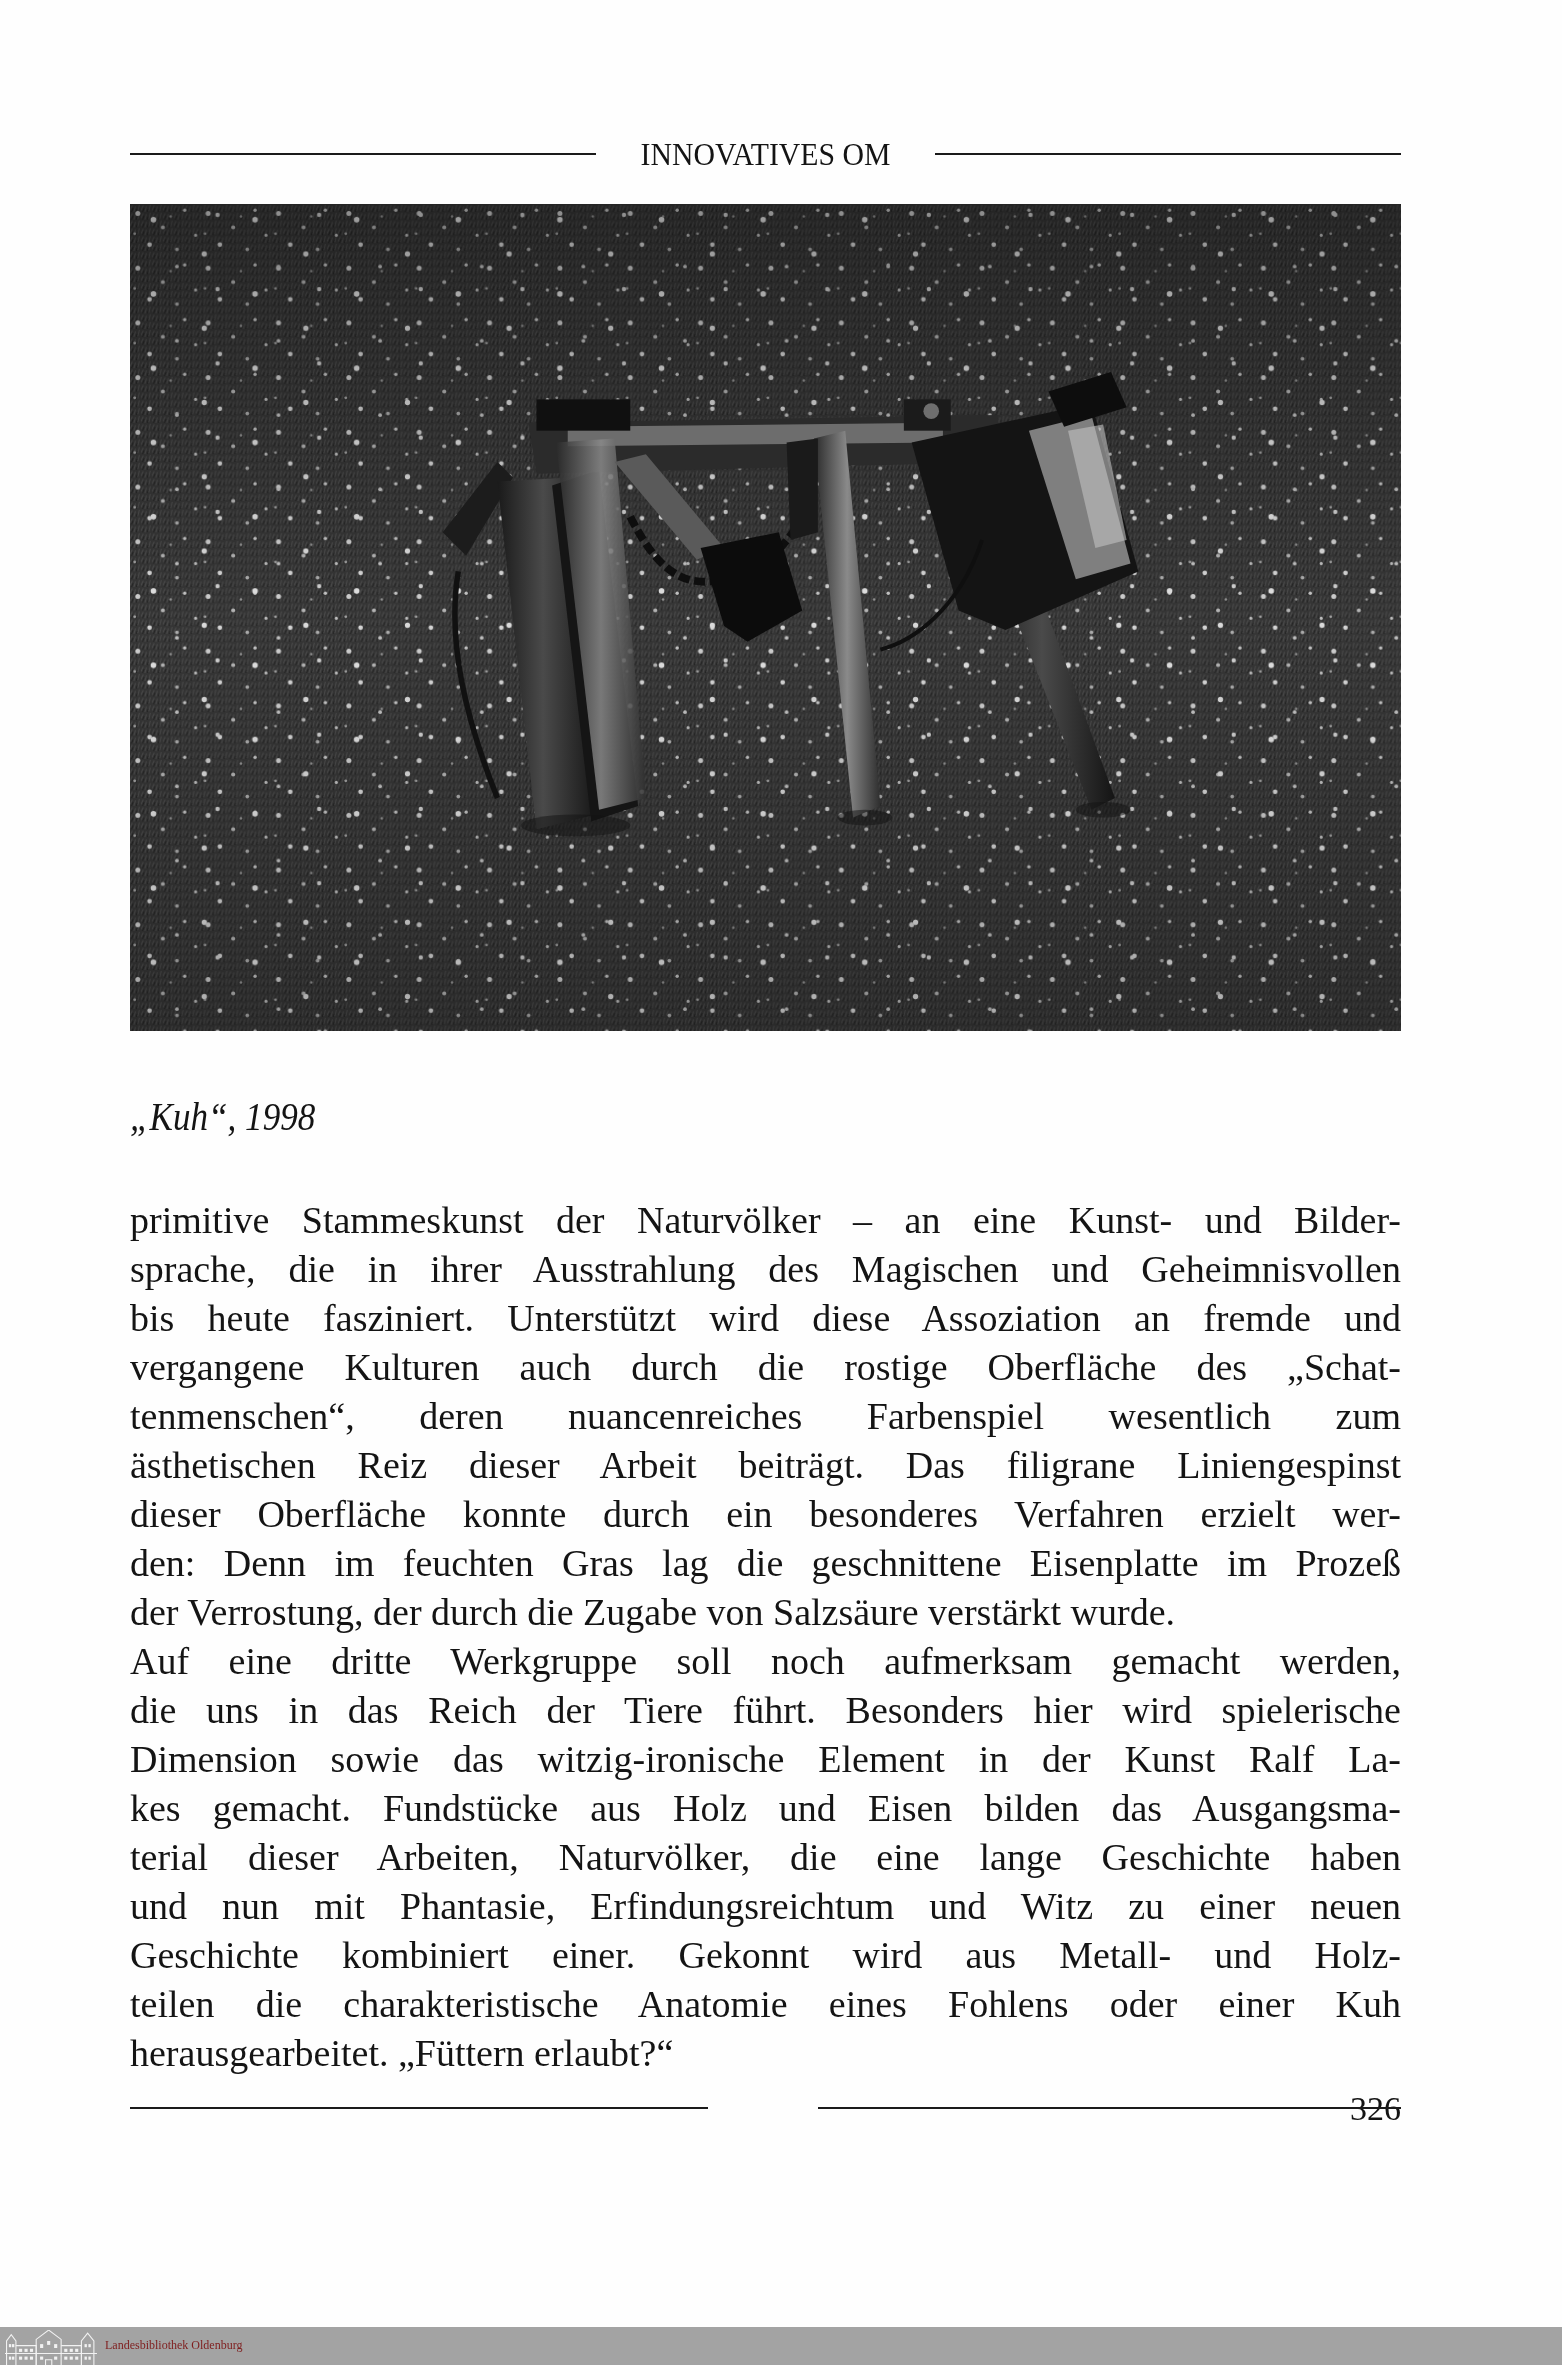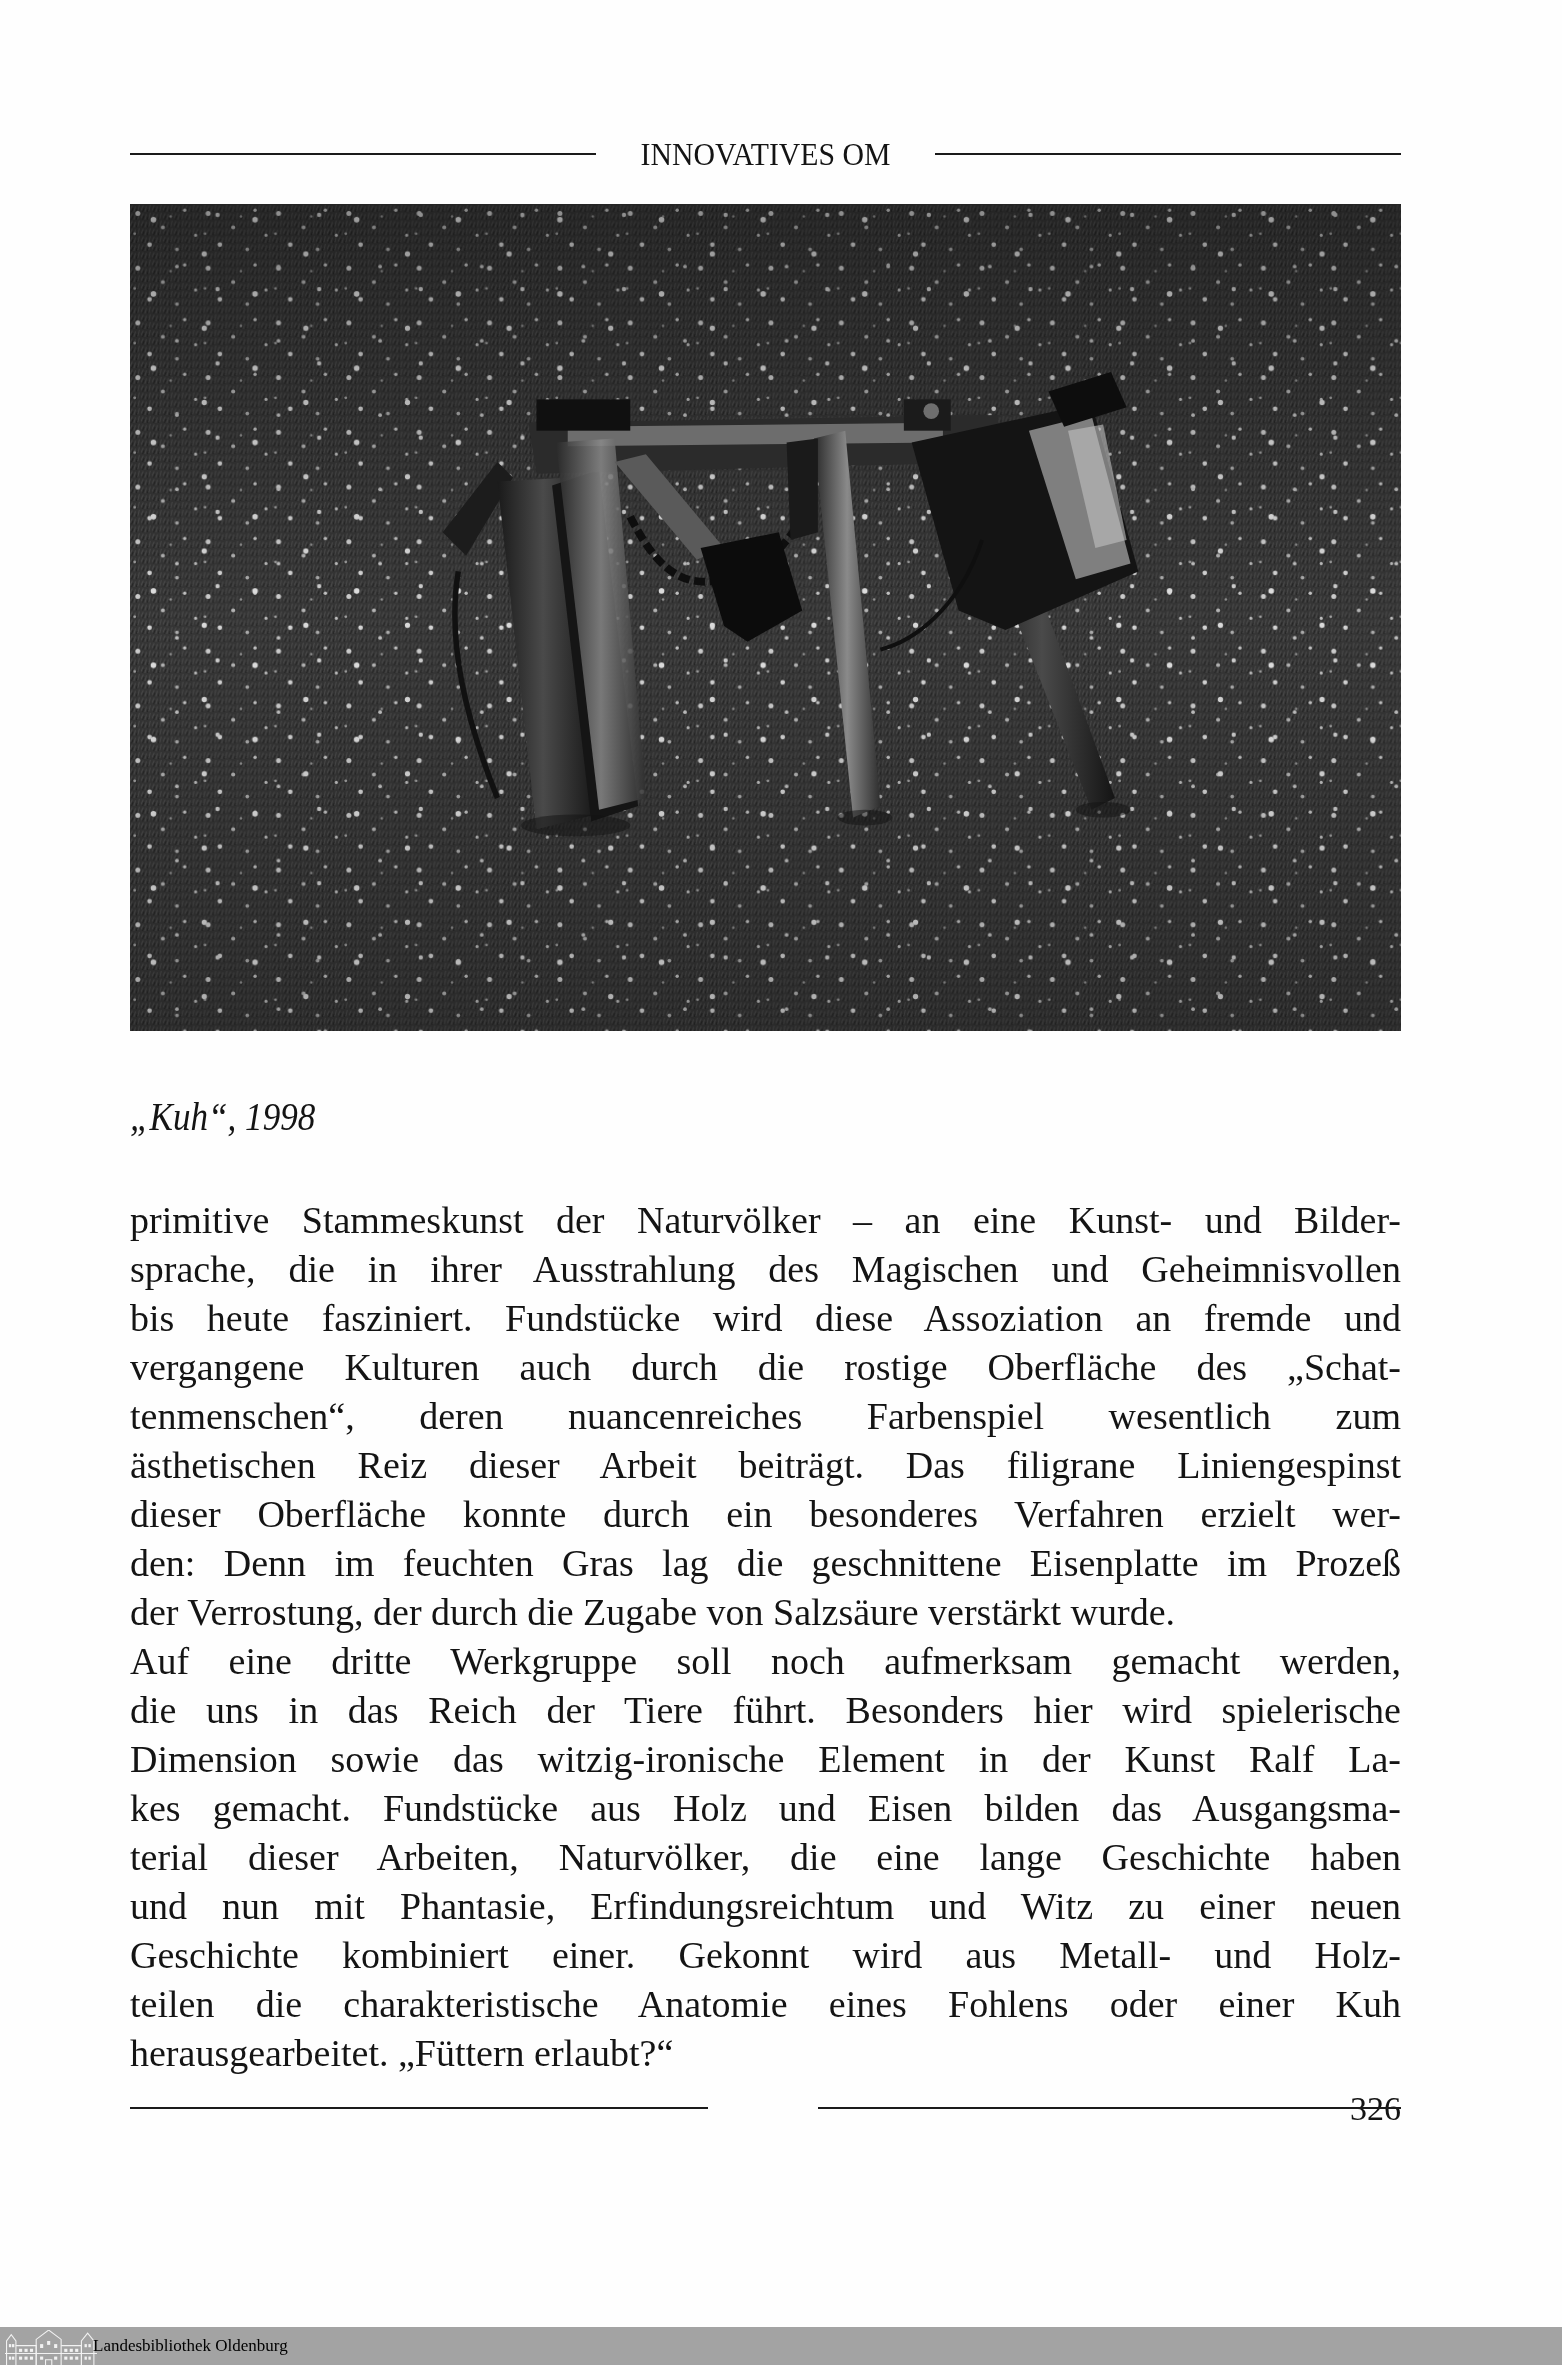--- a/index.html
+++ b/index.html
@@ -49,22 +49,22 @@
   .folio .num {
     position: absolute; left: 0; right: 0; top: 1.6px; text-align: right;
     font-size: 34px; line-height: 38px;
   }
   .footer-bar {
     position: absolute; left: 0; top: 2327px; width: 1563px; height: 39px;
     background: #a3a3a3;
   }
   .footer-bar .logo { position: absolute; left: 4.7px; top: 3.1px; width: 92px; height: 36px; }
   .footer-bar .lib-name {
-    position: absolute; left: 93px; top: 9.4px; color: #000000;
-    font-size: 17px; line-height: 19px;
+    position: absolute; left: 105px; top: 9.4px; color: #7f1d1d;
+    font-size: 12px; line-height: 19px;
   }
 </style>
 </head>
 <body>
 
 <div class="running-head">
   <div class="rule left"></div>
   <div class="title">INNOVATIVES OM</div>
   <div class="rule right"></div>
 </div>
@@ -153,21 +153,21 @@
     <ellipse cx="940" cy="785" rx="35" ry="10" fill="#111" opacity="0.5"></ellipse>
     <ellipse cx="1245" cy="775" rx="35" ry="10" fill="#111" opacity="0.5"></ellipse>
   </svg>
 </div>
 
 <div class="caption">„Kuh“, 1998</div>
 
 <div class="body-text">
   <span class="line">primitive Stammeskunst der Naturvölker – an eine Kunst- und Bilder-</span>
   <span class="line">sprache, die in ihrer Ausstrahlung des Magischen und Geheimnisvollen</span>
-  <span class="line">bis heute fasziniert. Fundstücke wird diese Assoziation an fremde und</span>
+  <span class="line">bis heute fasziniert. Unterstützt wird diese Assoziation an fremde und</span>
   <span class="line">vergangene Kulturen auch durch die rostige Oberfläche des „Schat-</span>
   <span class="line">tenmenschen“, deren nuancenreiches Farbenspiel wesentlich zum</span>
   <span class="line">ästhetischen Reiz dieser Arbeit beiträgt. Das filigrane Liniengespinst</span>
   <span class="line">dieser Oberfläche konnte durch ein besonderes Verfahren erzielt wer-</span>
   <span class="line">den: Denn im feuchten Gras lag die geschnittene Eisenplatte im Prozeß</span>
   <span class="line last">der Verrostung, der durch die Zugabe von Salzsäure verstärkt wurde.</span>
   <span class="line">Auf eine dritte Werkgruppe soll noch aufmerksam gemacht werden,</span>
   <span class="line">die uns in das Reich der Tiere führt. Besonders hier wird spielerische</span>
   <span class="line">Dimension sowie das witzig-ironische Element in der Kunst Ralf La-</span>
   <span class="line">kes gemacht. Fundstücke aus Holz und Eisen bilden das Ausgangsma-</span>

